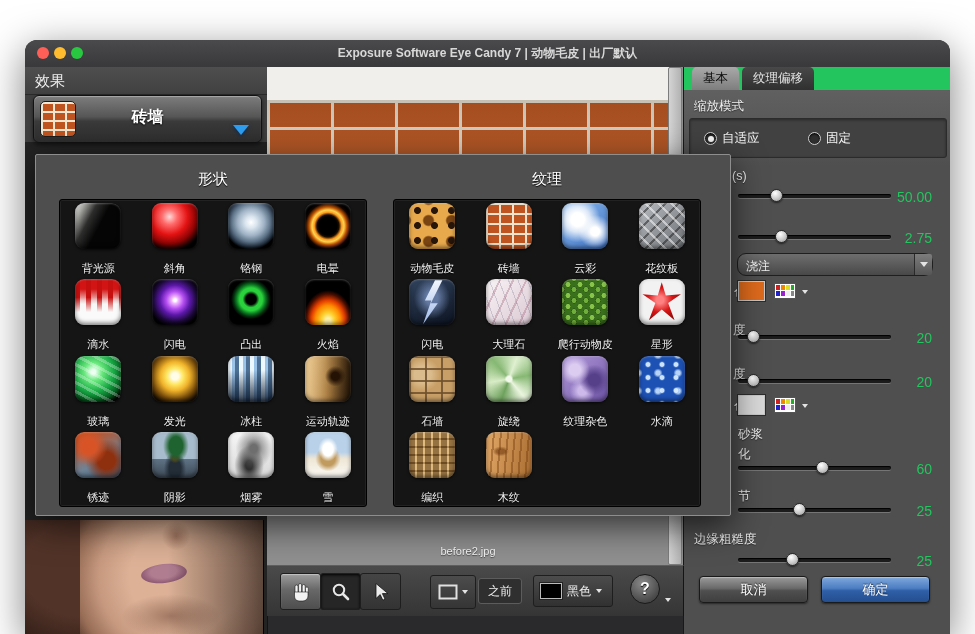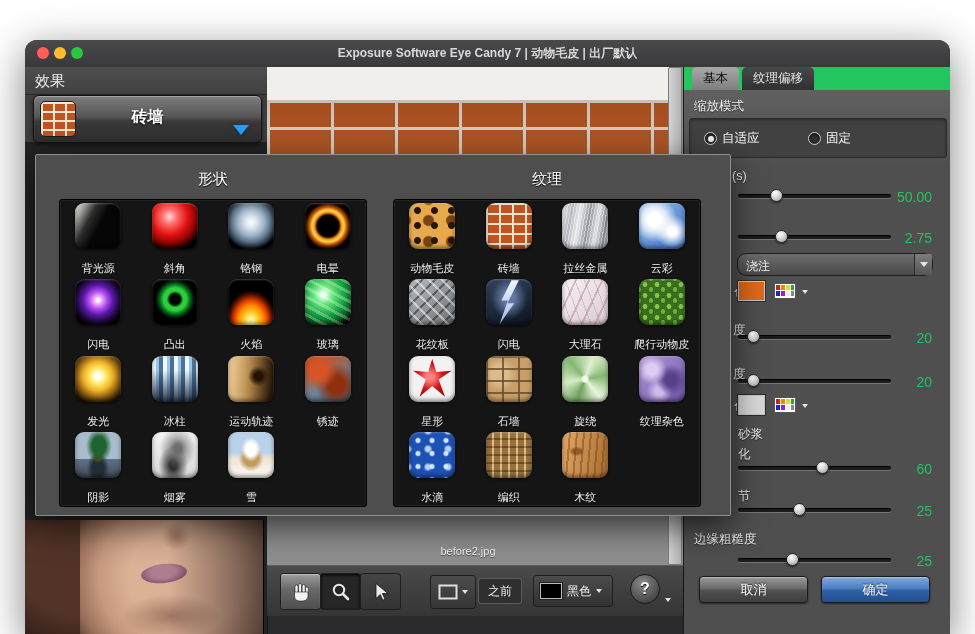--- a/index.html
+++ b/index.html
@@ -334,20 +334,24 @@
           </div>
           <div class="cell">
             <div class="ic ic-chrome"></div>
             <div class="cl">铬钢</div>
           </div>
           <div class="cell">
             <div class="ic ic-corona"></div>
             <div class="cl">电晕</div>
           </div>
           <div class="cell">
+            <div class="ic ic-drip"></div>
+            <div class="cl">滴水</div>
+          </div>
+          <div class="cell">
             <div class="ic ic-lightning"></div>
             <div class="cl">闪电</div>
           </div>
           <div class="cell">
             <div class="ic ic-extrude"></div>
             <div class="cl">凸出</div>
           </div>
           <div class="cell">
             <div class="ic ic-fire"></div>
             <div class="cl">火焰</div>
@@ -390,24 +394,20 @@
       <div class="grid">
           <div class="cell">
             <div class="ic ic-fur"></div>
             <div class="cl">动物毛皮</div>
           </div>
           <div class="cell">
             <div class="ic ic-brick"></div>
             <div class="cl">砖墙</div>
           </div>
           <div class="cell">
-            <div class="ic ic-brushed-metal"></div>
-            <div class="cl">拉丝金属</div>
-          </div>
-          <div class="cell">
             <div class="ic ic-clouds"></div>
             <div class="cl">云彩</div>
           </div>
           <div class="cell">
             <div class="ic ic-diamond-plate"></div>
             <div class="cl">花纹板</div>
           </div>
           <div class="cell">
             <div class="ic ic-lightning-tex"></div>
             <div class="cl">闪电</div>

